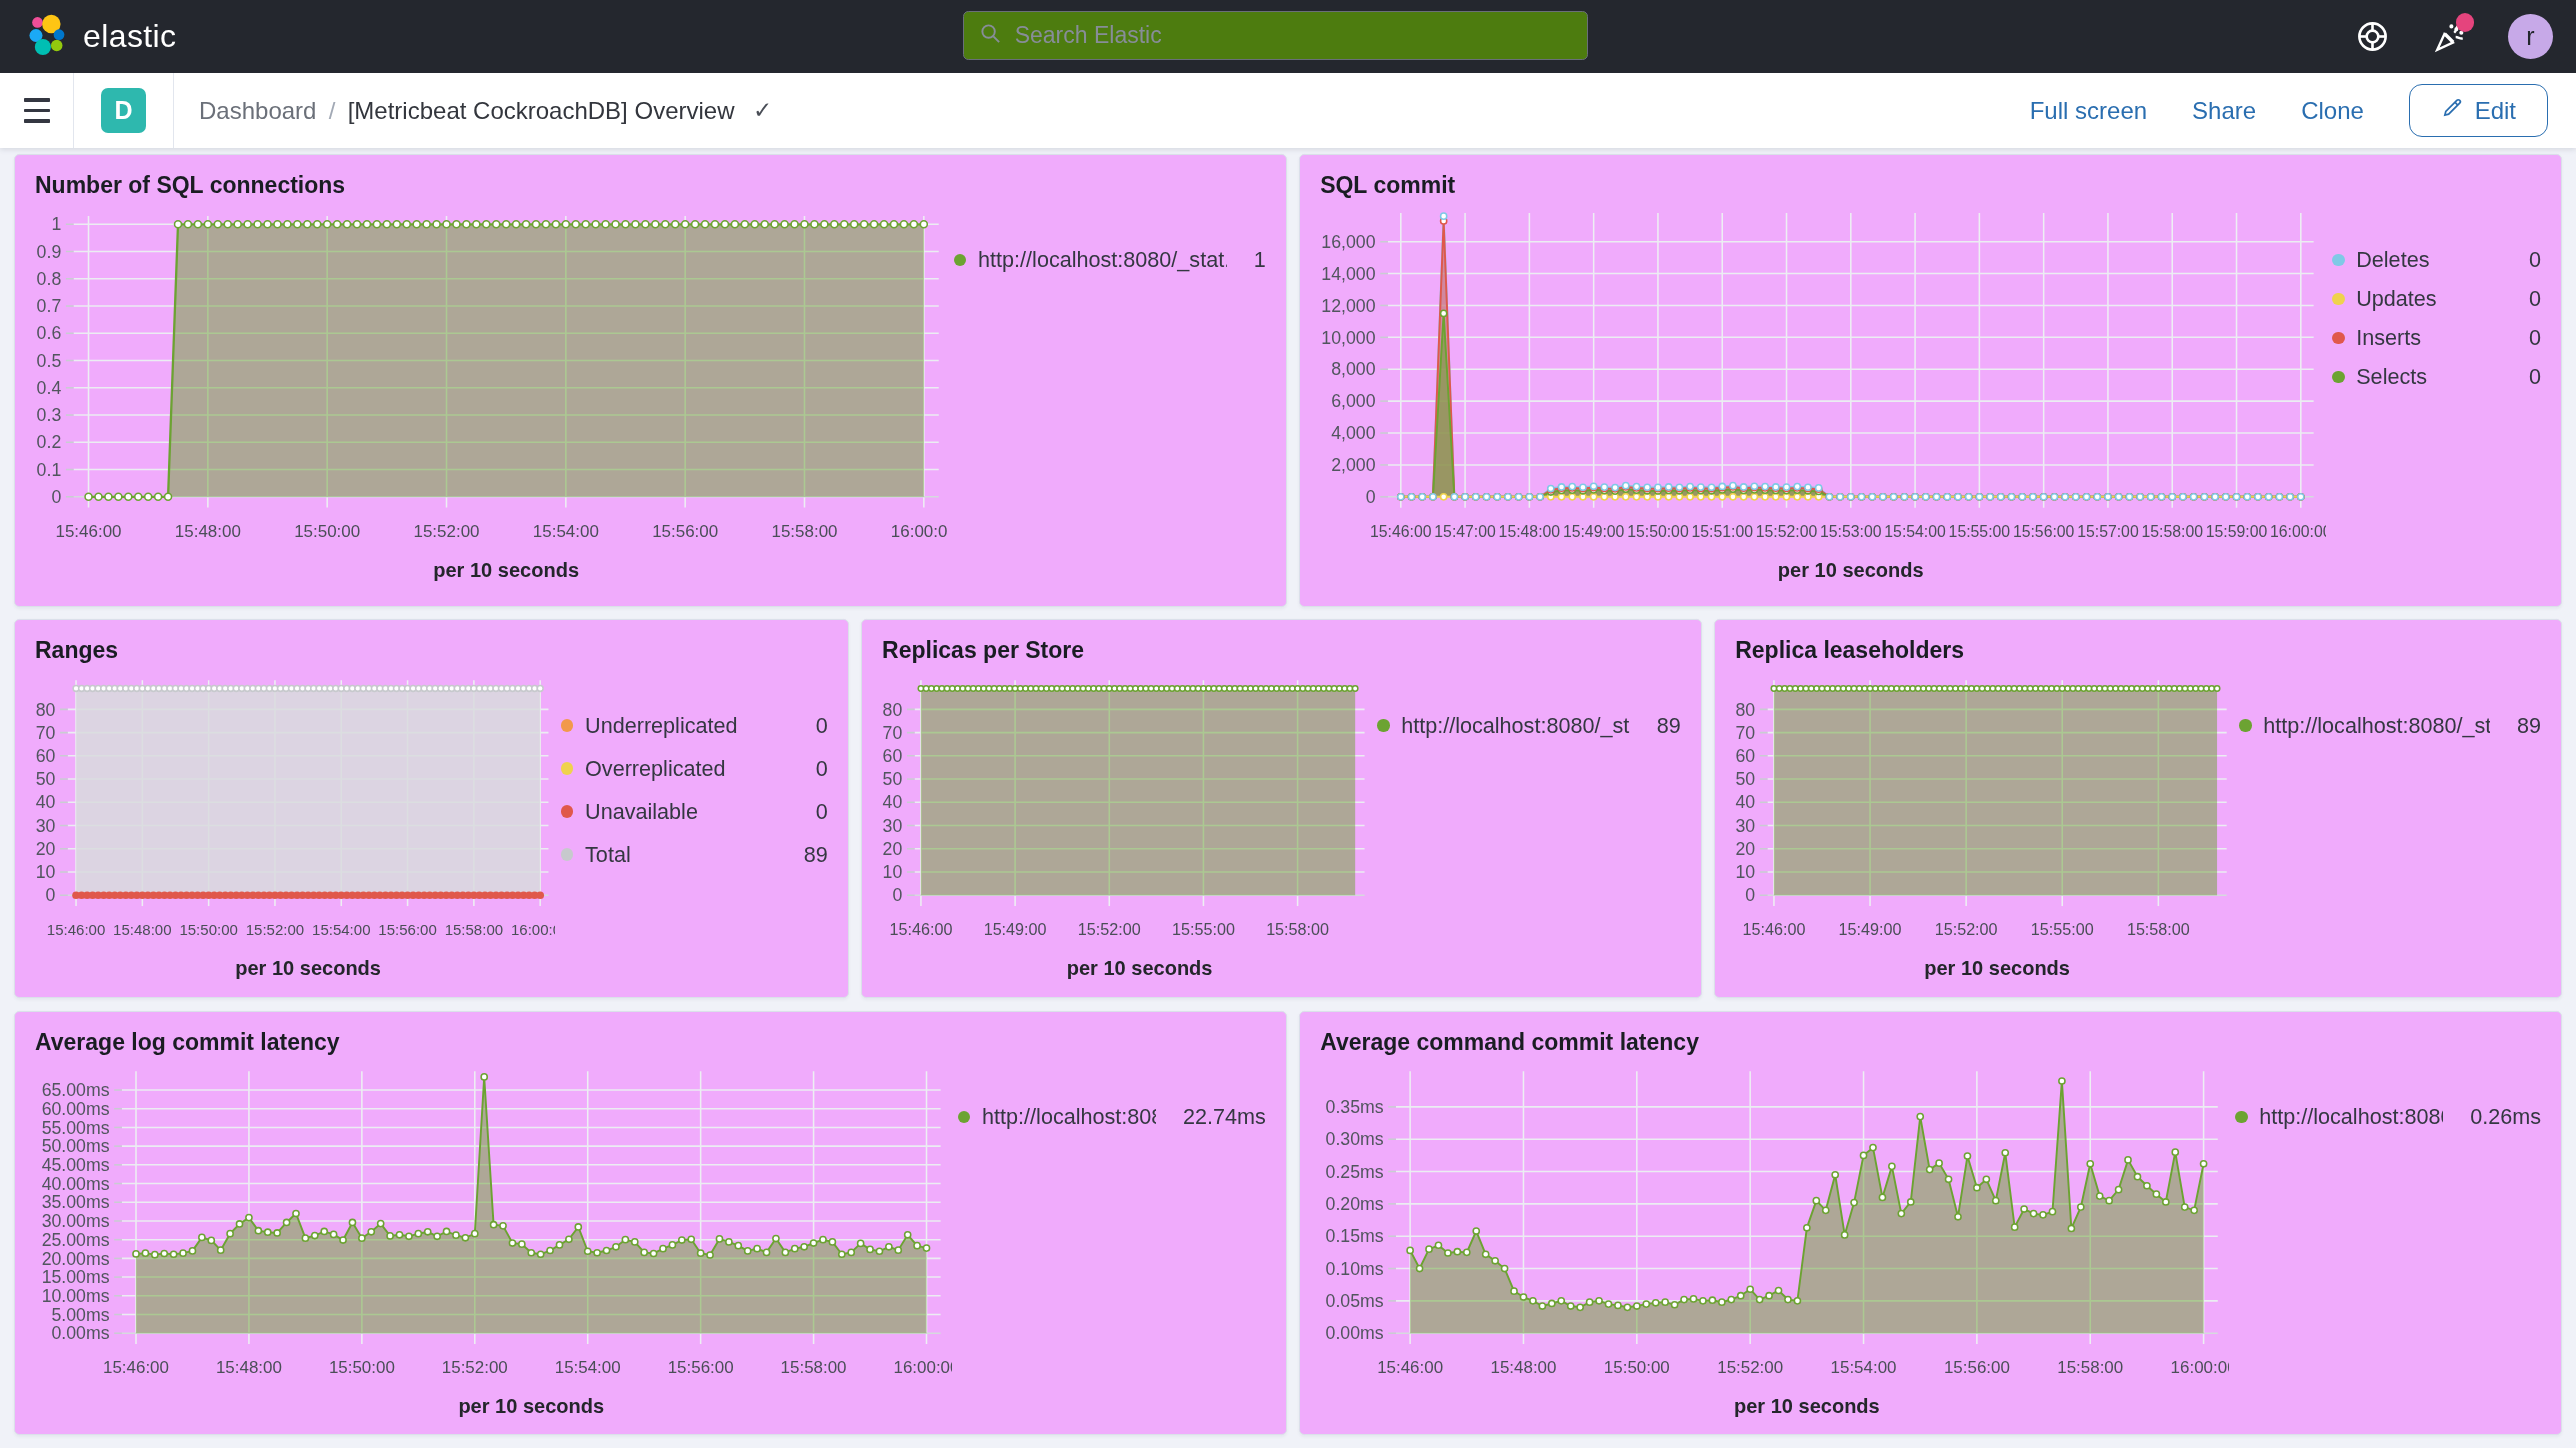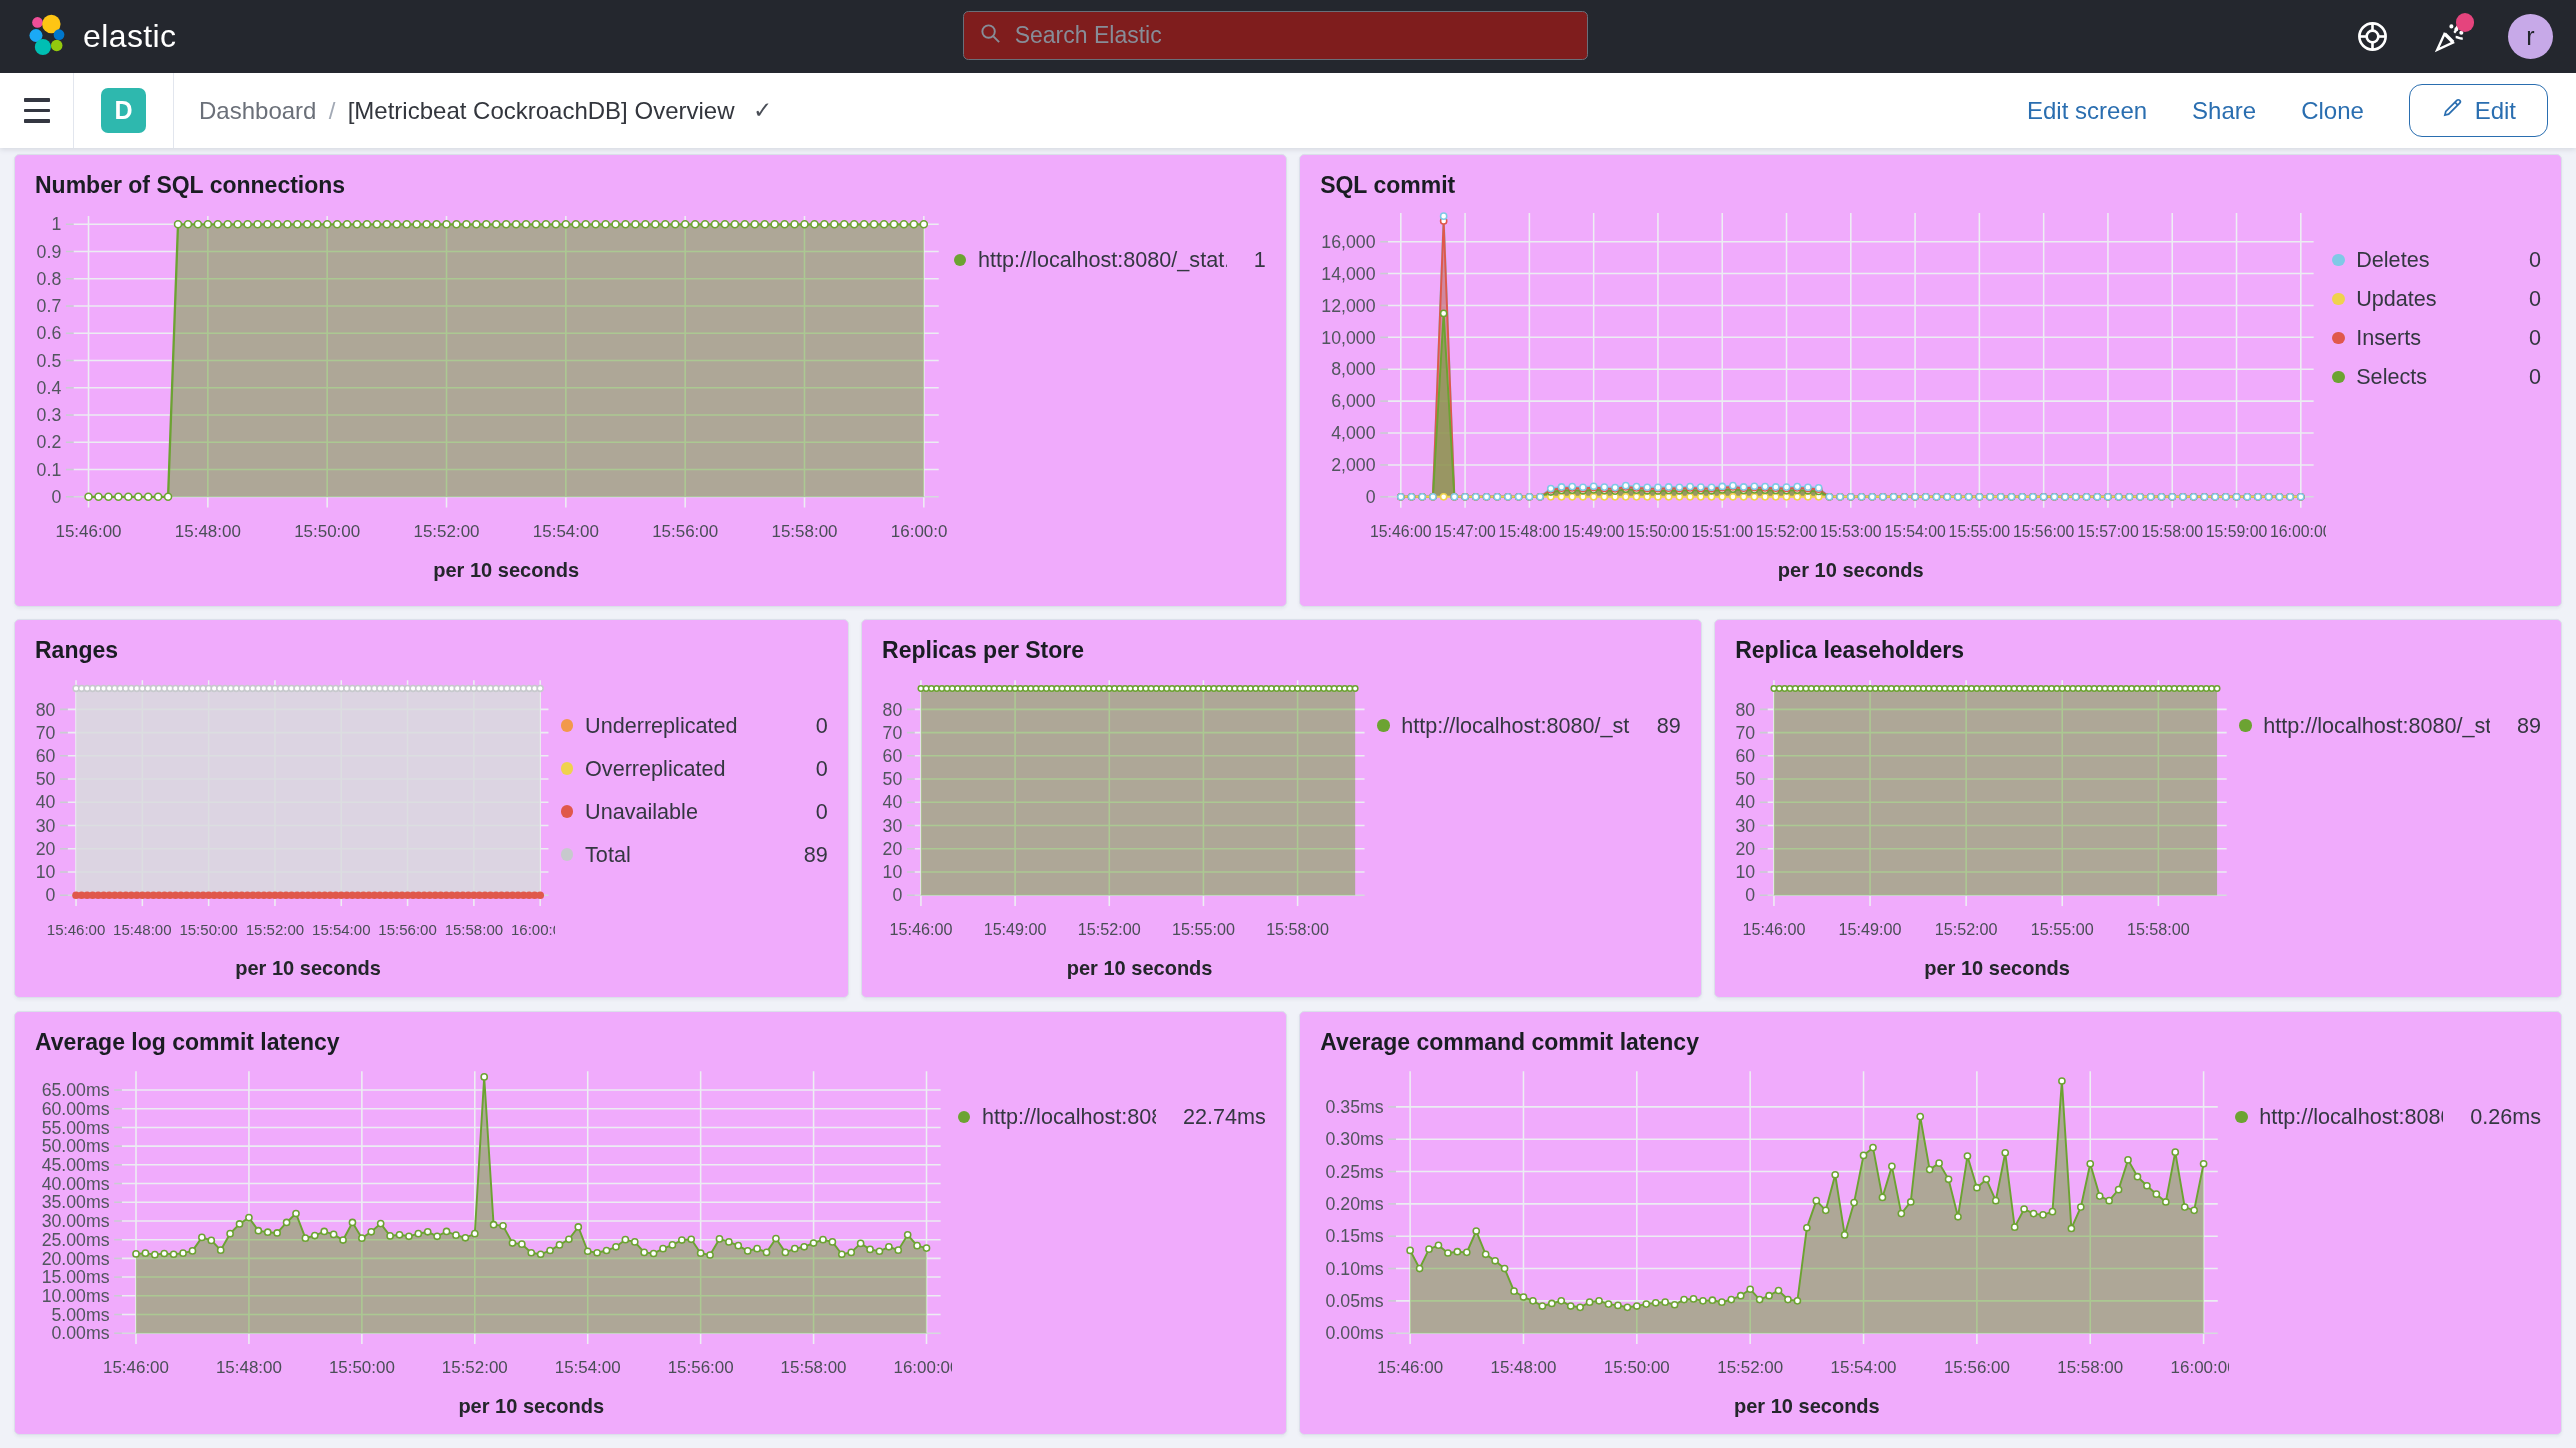--- a/index.html
+++ b/index.html
@@ -4,21 +4,21 @@
 <style>
   * { margin:0; padding:0; box-sizing:border-box; }
   html,body { width:2576px; height:1448px; overflow:hidden; }
   body { font-family:"Liberation Sans", sans-serif; background:#f0f2f8; }
 
   
   .hdr { height:73px; background:#24272e; display:flex; align-items:center; padding:0 26px; position:relative; }
   .logo { display:flex; align-items:center; gap:14px;justify-content:space-between; }
   .logo-txt { color:#ffffff; font-size:32px; font-weight:500; letter-spacing:0.4px; }
   .searchbox { position:absolute; left:963px; top:10.8px; width:625px; height:49px;
-    border:1.5px solid #696f79; border-radius:5.4px; display:flex; align-items:center; padding:0 15.4px; gap:12.3px; background:#7f1d1d; }
+    border:1.5px solid #696f79; border-radius:5.4px; display:flex; align-items:center; padding:0 15.4px; gap:12.3px; background:#4d7c0f; }
   .searchbox input { flex:1; background:transparent; border:none; outline:none; color:#d4dae5; font-size:23px; font-family:"Liberation Sans",sans-serif; }
   .searchbox input::placeholder { color:#878d98; }
   .hdr-right { position:absolute; right:23px; top:0; height:73px; display:flex; align-items:center; gap:40px; }
   .hicon { width:37px; height:37px; display:flex; align-items:center; justify-content:center; cursor:pointer; position:relative; }
   .badge-dot { position:absolute; top:-4.6px; right:-6.2px; width:18.5px; height:18.5px; border-radius:50%; }
   .avatar { width:45px; height:45px; border-radius:50%; display:flex; align-items:center; justify-content:center;
     font-size:25px; color:#23262d; }
 
   
   .tbar { height:75px; background:#ffffff; display:flex; align-items:center; box-shadow:0 2.3px 4.6px rgba(80,90,110,0.15); position:relative; z-index:5; }
@@ -114,21 +114,21 @@
   <div class="space-badge-wrap">
     <div class="space-badge" style="background:#2eb8ae">D</div>
   </div>
   <div class="crumbs">
     <span class="crumb-root">Dashboard</span>
     <span class="crumb-sep">/</span>
     <span class="crumb-cur">[Metricbeat CockroachDB] Overview</span>
     <span class="crumb-check">✓</span>
   </div>
   <div class="tbar-right">
-    <span class="tlink" style="color:#2a6eb0">Edit screen</span>
+    <span class="tlink" style="color:#2a6eb0">Full screen</span>
     <span class="tlink" style="color:#2a6eb0">Share</span>
     <span class="tlink" style="color:#2a6eb0">Clone</span>
     <button class="edit-btn" style="color:#2a6eb0;border-color:#2a6eb0">
       <span>
         <svg width="23" height="23" viewBox="0 0 24 24" fill="none" stroke="#2a6eb0" stroke-width="1.8">
           <path d="M4 20 L5 16 L16.5 4.5 C17.3 3.7 18.7 3.7 19.5 4.5 C20.3 5.3 20.3 6.7 19.5 7.5 L8 19 Z"></path>
           <line x1="14.5" y1="6.5" x2="17.5" y2="9.5"></line>
         </svg>
       </span>
       <span>Edit</span>

